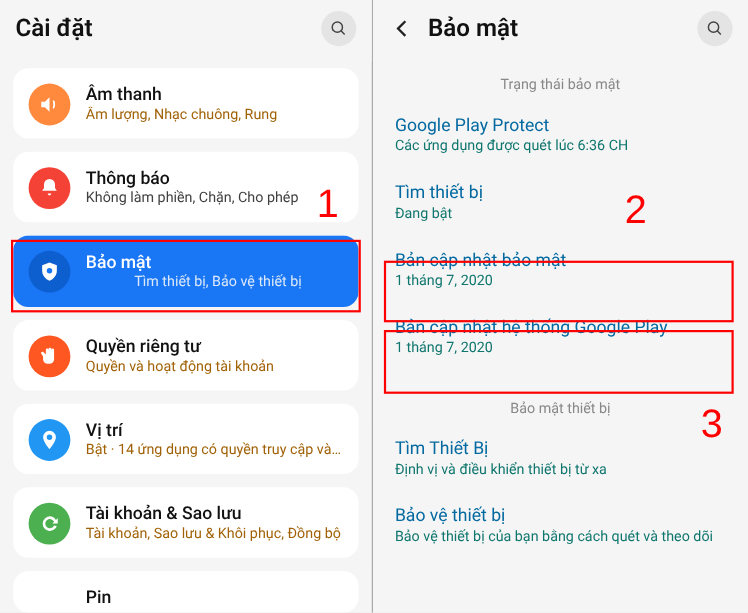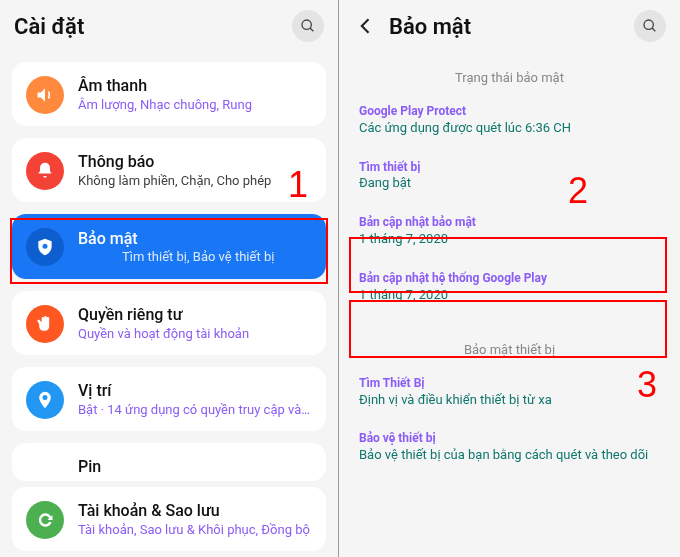--- a/index.html
+++ b/index.html
@@ -65,21 +65,21 @@
   .icon-wrap {
     width: 38px; height: 38px;
     border-radius: 50%;
     display: flex; align-items: center; justify-content: center;
     margin-right: 14px;
     flex-shrink: 0;
   }
   .icon-wrap svg { width: 20px; height: 20px; fill: #fff; }
   .row-text { flex: 1; min-width: 0; }
   .row-title { font-size: 16px; color: #111; font-weight: 500; line-height: 1.3; }
-  .row-sub { font-size: 13px; color: #8b5cf6; line-height: 1.3; white-space: nowrap; overflow: hidden; text-overflow: ellipsis; }
+  .row-sub { font-size: 13px; color: #a16207; line-height: 1.3; white-space: nowrap; overflow: hidden; text-overflow: ellipsis; }
   .row-sub-wrap { font-size: 13px; color: #404040; line-height: 1.3; }
 
   .ic-orange { background: #ff8a3d; }
   .ic-red { background: #f44336; }
   .ic-blue { background: #1976f5; }
   .ic-green { background: #4caf50; }
   .ic-redorange { background: #ff5722; }
   .ic-bluepin { background: #2196f3; }
 
   .highlight-blue { background: #1976f5; }
@@ -90,21 +90,21 @@
   .section-label {
     font-size: 13px;
     color: #888;
     padding: 14px 20px 8px 20px;
     text-align: center;
   }
   .r-item {
     padding: 10px 20px 12px 20px;
     background: #f5f5f5;
   }
-  .r-title { font-size: 12px; color: #8b5cf6; font-weight: 700; line-height: 1.4; }
+  .r-title { font-size: 16px; color: #0369a1; font-weight: 400; line-height: 1.4; }
   .r-sub { font-size: 13px; color: #0f766e; line-height: 1.3; white-space: nowrap; overflow: hidden; text-overflow: ellipsis; }
 
   
   .anno {
     position: absolute;
     color: #ff0000;
     font-size: 36px;
     font-weight: 400;
     font-family: Arial, sans-serif;
     pointer-events: none;
@@ -194,38 +194,38 @@
             <path d="M12 2a7 7 0 0 0-7 7c0 5 7 13 7 13s7-8 7-13a7 7 0 0 0-7-7zm0 10a3 3 0 1 1 0-6 3 3 0 0 1 0 6z"></path>
           </svg>
       </div>
       <div class="row-text">
         <div class="row-title">Vị trí</div>
         <div class="row-sub">Bật · 14 ứng dụng có quyền truy cập vào ...</div>
       </div>
     </div>
   </div>
 
+  <div class="card">
+    <div class="row">
+      <div class="icon-wrap ic-green">
+        <svg viewBox="0 0 24 24">
+            <path d="M12 4a8 8 0 0 1 7 4l2-2v6h-6l2-2a5 5 0 1 0 0 4l3 1a8 8 0 1 1-8-11z"></path>
+          </svg>
+      </div>
+      <div class="row-text">
+        <div class="row-title">Tài khoản &amp; Sao lưu</div>
+        <div class="row-sub">Tài khoản, Sao lưu &amp; Khôi phục, Đồng bộ</div>
+      </div>
+    </div>
+  </div>
+
   <div class="card" style="margin-bottom:0">
     <div class="row" style="padding-bottom:4px">
       <div class="row-text" style="margin-left:52px">
         <div class="row-title">Pin</div>
-      </div>
-    </div>
-  </div>
-
-  <div class="card">
-    <div class="row">
-      <div class="icon-wrap ic-green">
-        <svg viewBox="0 0 24 24">
-            <path d="M12 4a8 8 0 0 1 7 4l2-2v6h-6l2-2a5 5 0 1 0 0 4l3 1a8 8 0 1 1-8-11z"></path>
-          </svg>
-      </div>
-      <div class="row-text">
-        <div class="row-title">Tài khoản &amp; Sao lưu</div>
-        <div class="row-sub">Tài khoản, Sao lưu &amp; Khôi phục, Đồng bộ</div>
       </div>
     </div>
   </div>
 
   <div class="anno" style="top:164px; left:288px;">1</div>
   <div class="redbox" style="top:218px; left:10px; width:318px; height:66px;"></div>
 </div>
 
 <div class="screen screen-right">
   <div class="header">

